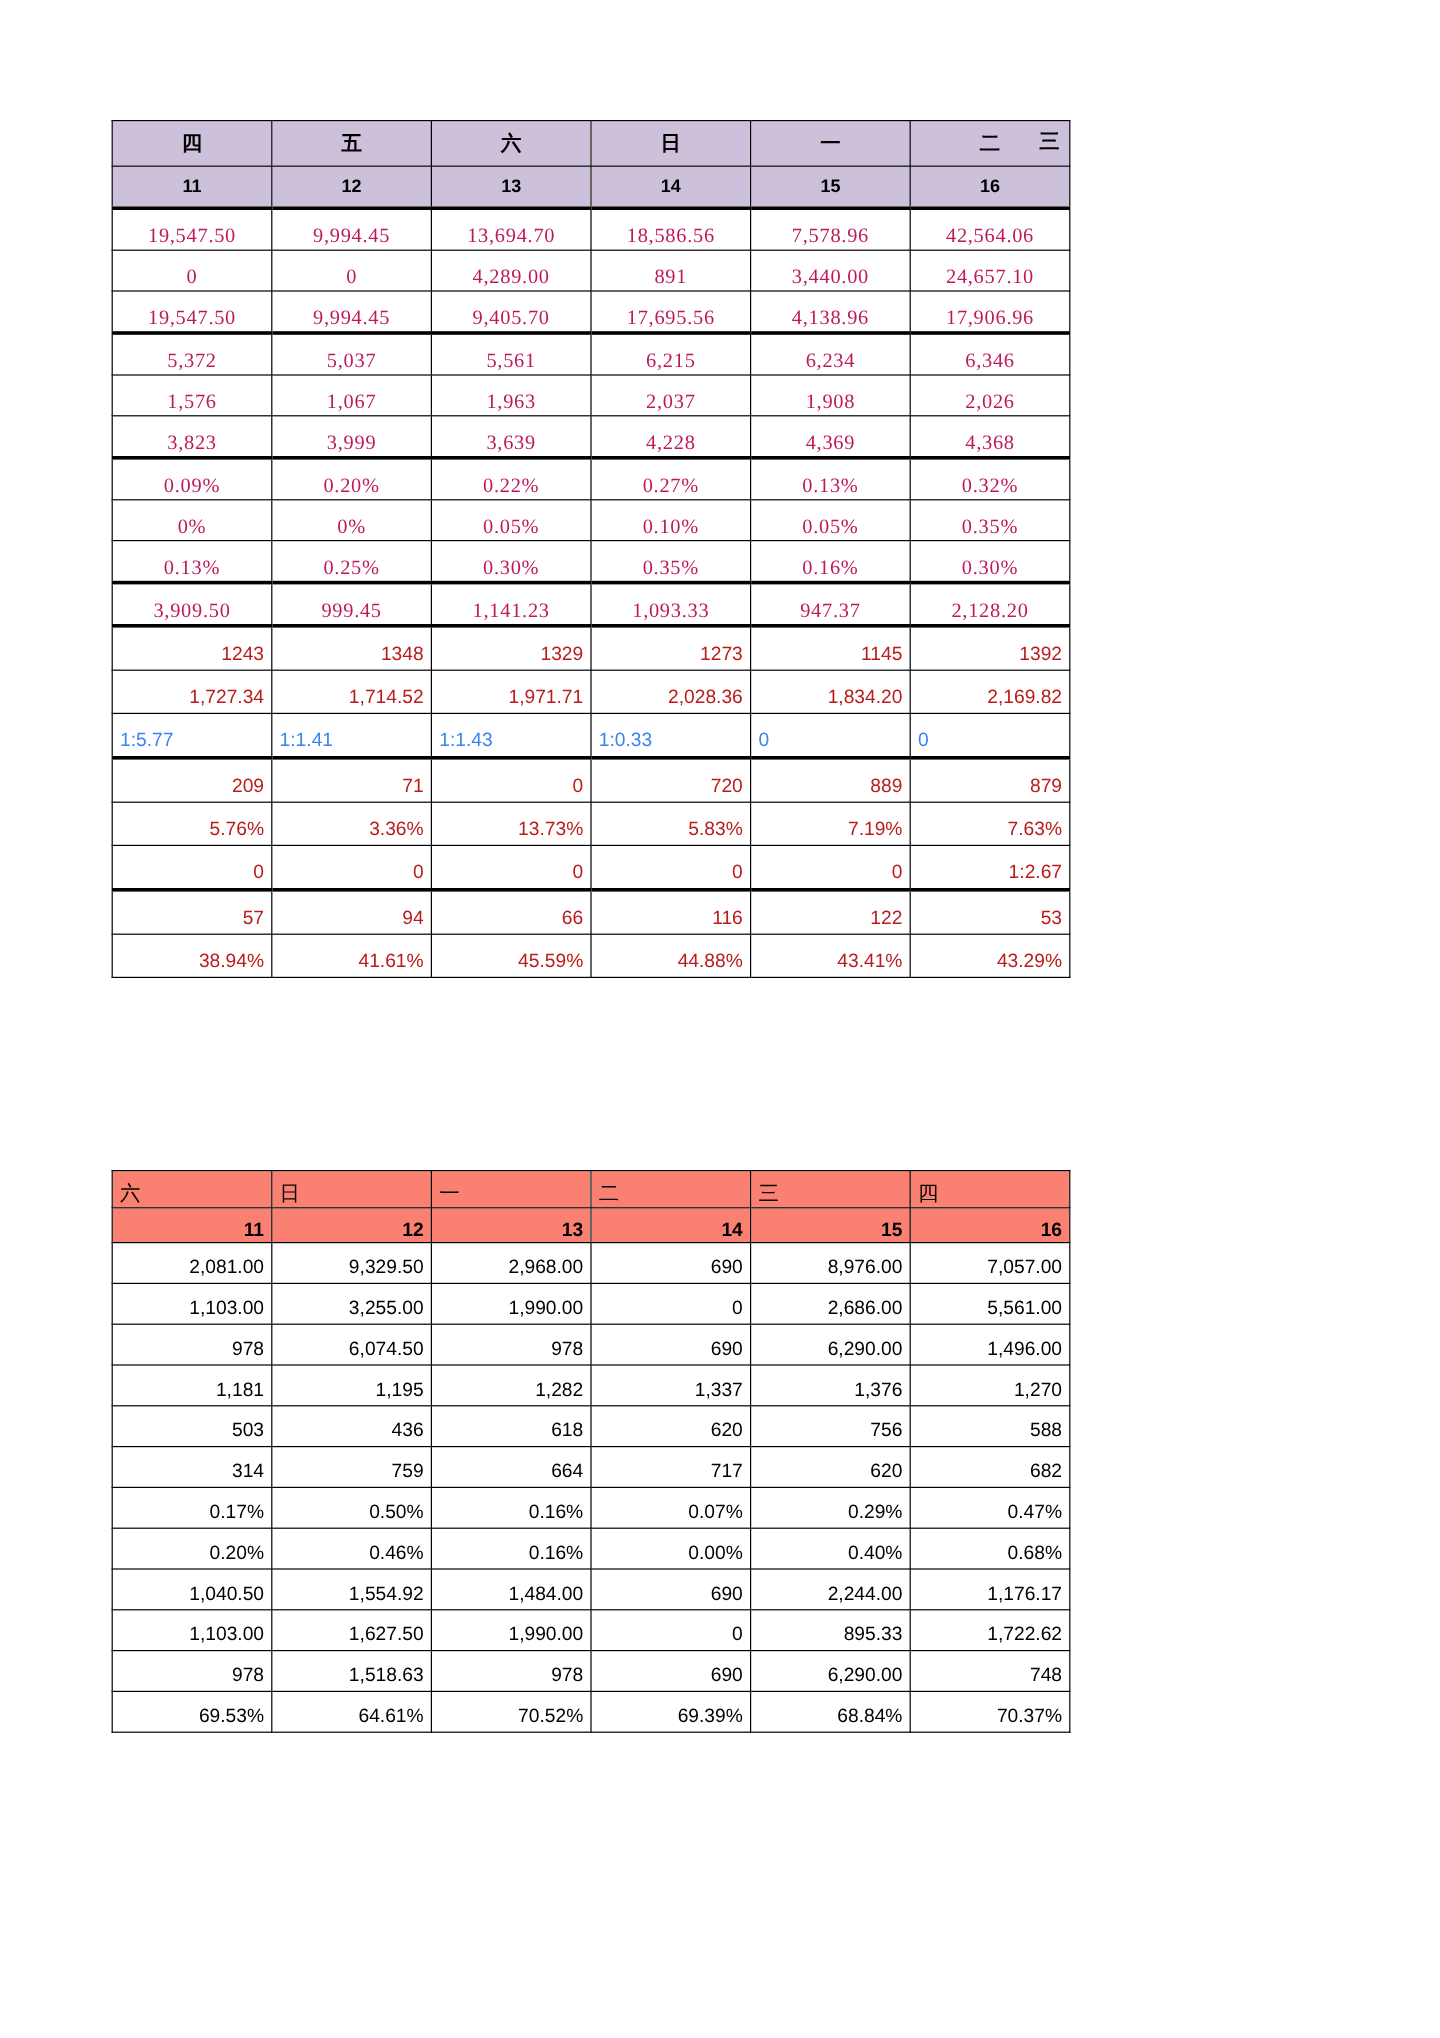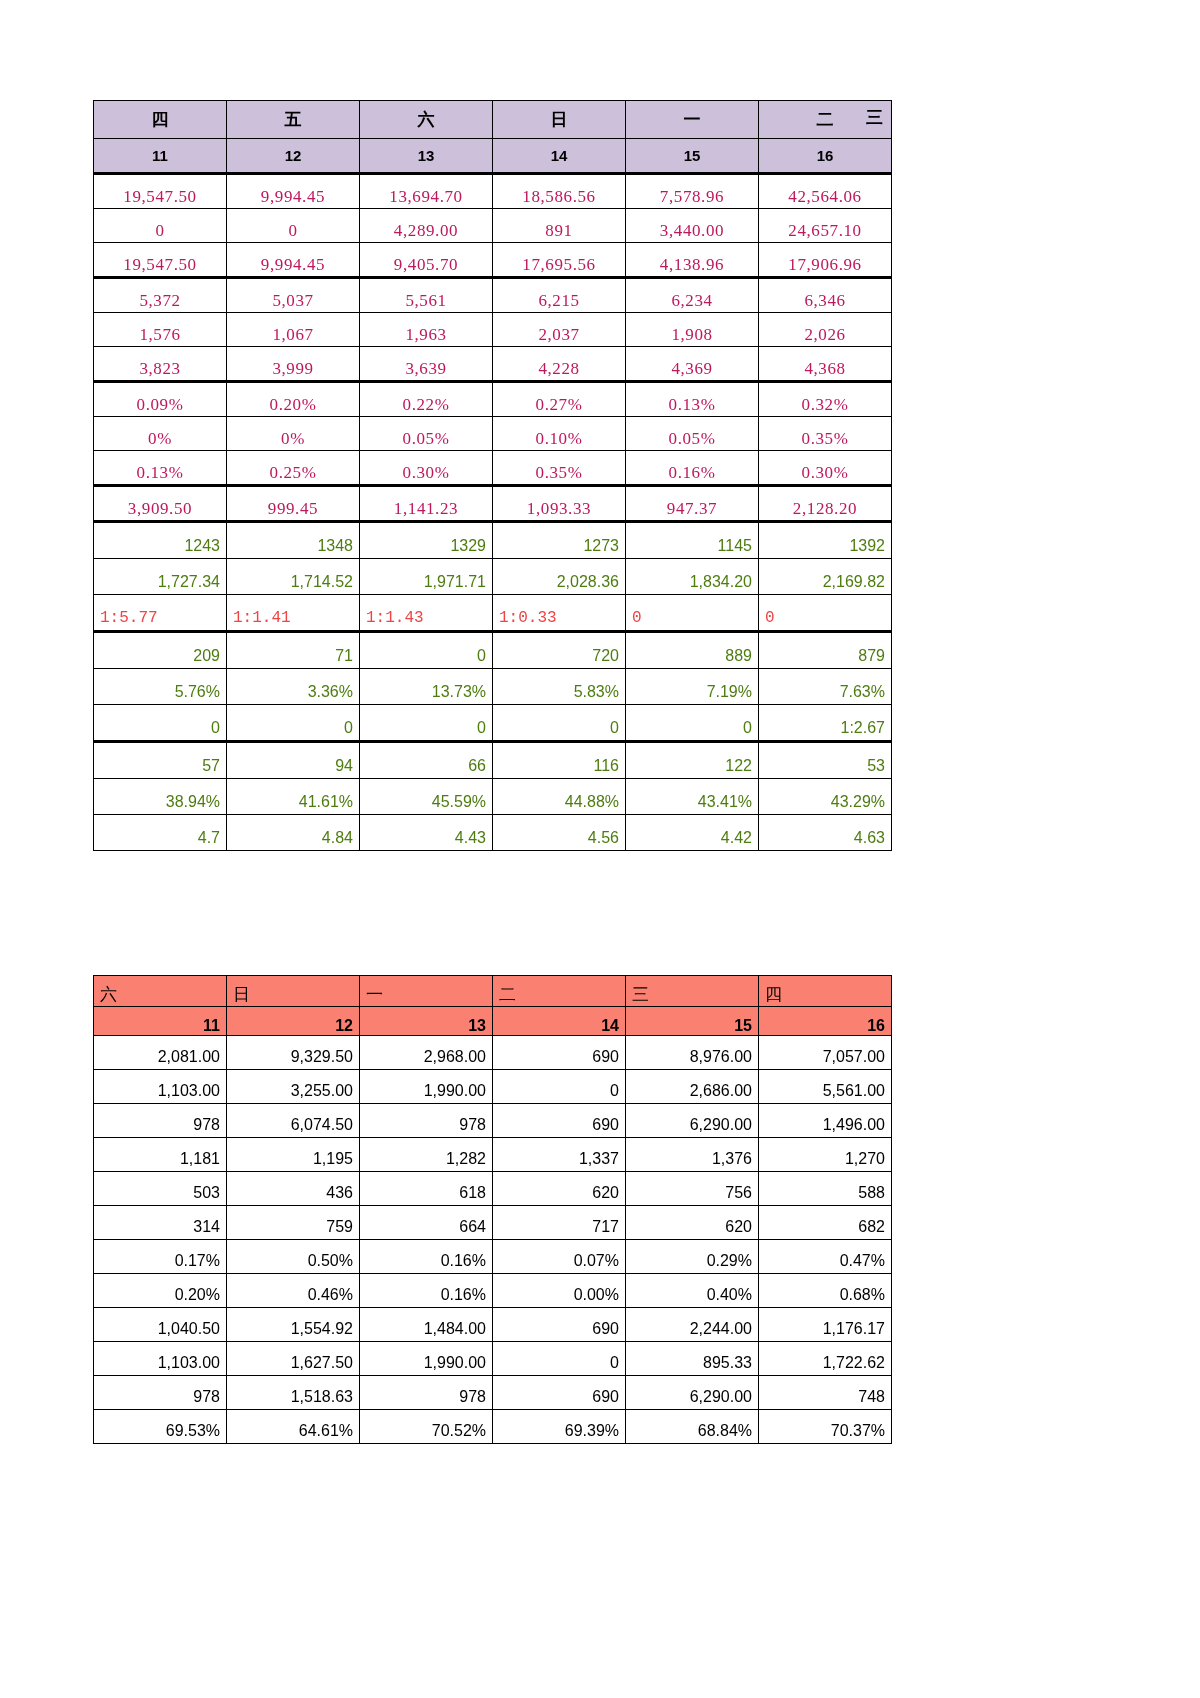--- a/index.html
+++ b/index.html
@@ -62,28 +62,28 @@
     text-align: center;
     letter-spacing: 0.6px;
     color: #be185d;
     padding-bottom: 1px;
   }
   
   #table-one .sans {
     font-family: "Liberation Sans", sans-serif;
     font-size: 16px;
     text-align: right;
-    color: #4d7c0f;
+    color: #b91c1c;
     padding-bottom: 3px;
   }
   #table-one .sans-left {
-    font-family: Liberation Mono, monospace;
+    font-family: Liberation Sans, sans-serif;
     font-size: 16px;
     text-align: left;
-    color: #ef4444;
+    color: #3b82f6;
     padding-bottom: 3px;
   }
   .thick-bottom td { border-bottom: 3px solid #000 !important; }
 
   
   #stray-weekday {
     position: absolute;
     left: 866px;
     top: 106px;
     font-family: "Liberation Serif", "DejaVu Serif", serif;
@@ -285,28 +285,20 @@
         <td class="sans">53</td>
       </tr>
       <tr>
         <td class="sans">38.94%</td>
         <td class="sans">41.61%</td>
         <td class="sans">45.59%</td>
         <td class="sans">44.88%</td>
         <td class="sans">43.41%</td>
         <td class="sans">43.29%</td>
       </tr>
-      <tr>
-        <td class="sans">4.7</td>
-        <td class="sans">4.84</td>
-        <td class="sans">4.43</td>
-        <td class="sans">4.56</td>
-        <td class="sans">4.42</td>
-        <td class="sans">4.63</td>
-      </tr>
     </tbody>
 </table>
 
 <div id="stray-weekday">三</div>
 
 <table id="table-two" class="sheet-table">
   <tbody>
       <tr>
         <td class="hdr2-cn">六</td>
         <td class="hdr2-cn">日</td>

